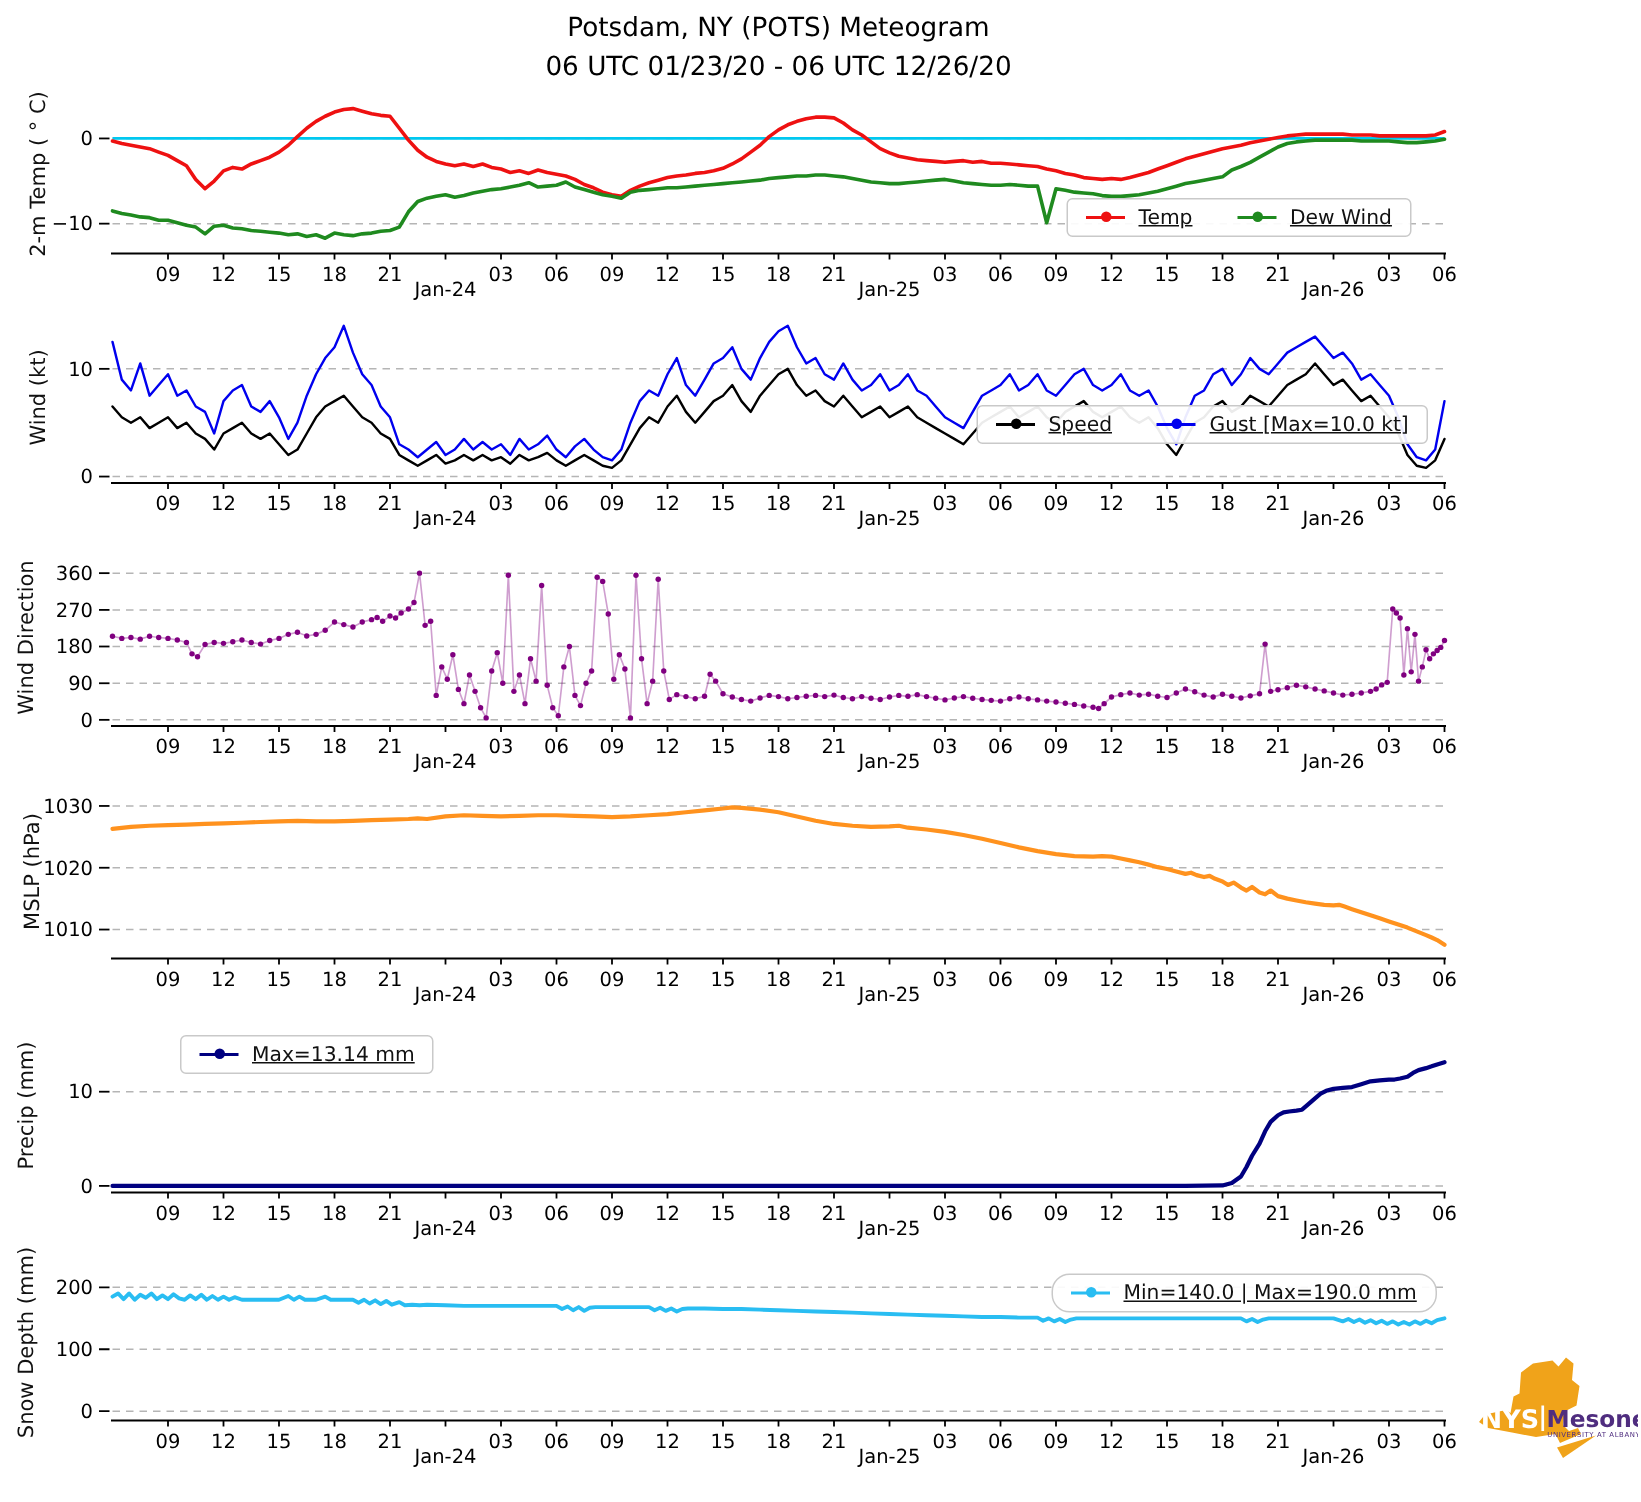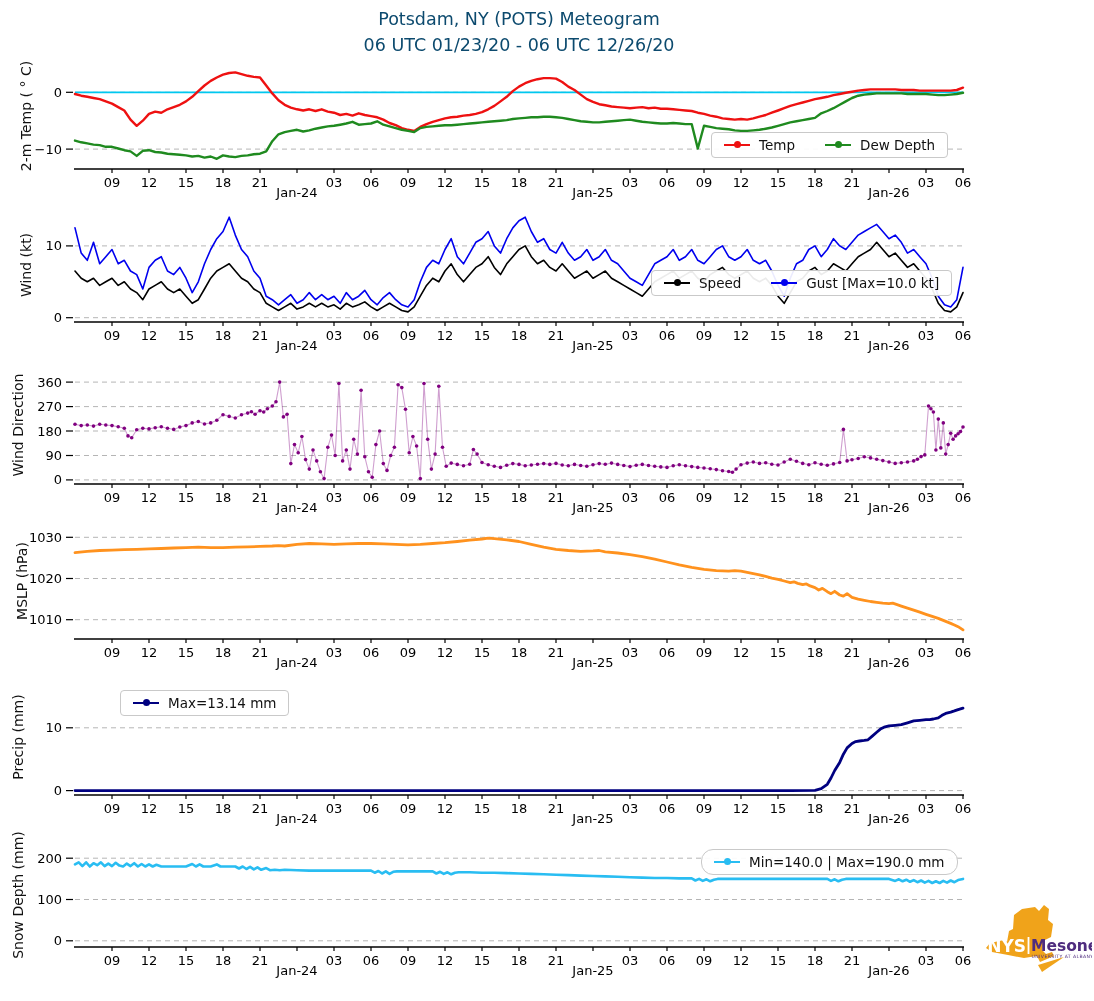--- a/index.html
+++ b/index.html
@@ -1,26 +1,26 @@
 <!DOCTYPE html>
 <html><head>
 <meta charset="utf-8">
 <style>
   html,body{margin:0;padding:0;background:#ffffff;}
   .figure{position:relative;width:1094px;height:1001px;background:#fff;
           font-family:"DejaVu Sans",sans-serif;overflow:hidden;}
   .title{position:absolute;left:75px;top:6px;width:888px;text-align:center;
-         font-size:17.5px;color:#0c4a6e;line-height:26px;}
+         font-size:17.5px;color:#000000;line-height:26px;}
   #chart-svg{position:absolute;left:0;top:0;}
   svg text{font-family:"DejaVu Sans",sans-serif;}
   .ylabel{position:absolute;width:220px;text-align:center;font-size:14px;color:#111;
           white-space:nowrap;transform:rotate(-90deg);}
   .legend{position:absolute;display:flex;align-items:center;gap:30px;
           background:rgba(255,255,255,0.92);border:1px solid #c9c9c9;border-radius:4px;
-          padding:4px 12px;font-size:13.5px;color:#111;white-space:nowrap;}
+          padding:4px 12px;font-size:13.5px;color:#111;white-space:nowrap;text-decoration:underline;}
   .entry{display:flex;align-items:center;gap:9px;}
   .sample{position:relative;width:26px;height:2.6px;background:currentColor;display:inline-block;}
   .sample::after{content:"";position:absolute;left:10px;top:-2.4px;width:7px;height:7px;
                  border-radius:50%;background:currentColor;}
 </style>
 </head>
 <body>
 
 <div class="figure">
 
@@ -585,21 +585,21 @@
   <div class="ylabel" style="left:-92px;top:729px;">Precip (mm)</div>
   <div class="ylabel" style="left:-92px;top:887px;">Snow Depth (mm)</div>
 
   <div class="legend" style="left:711px;top:132px;">
     <span class="entry">
       <span class="sample" style="color: rgb(238, 17, 17);"></span>
       <span>Temp</span>
     </span>
     <span class="entry">
       <span class="sample" style="color: rgb(31, 138, 31);"></span>
-      <span>Dew Depth</span>
+      <span>Dew Wind</span>
     </span>
   </div>
 
   <div class="legend" style="left:651px;top:222px;margin-top:48px;">
     <span class="entry">
       <span class="sample" style="color: rgb(0, 0, 0);"></span>
       <span>Speed</span>
     </span>
     <span class="entry">
       <span class="sample" style="color: rgb(0, 0, 238);"></span>

